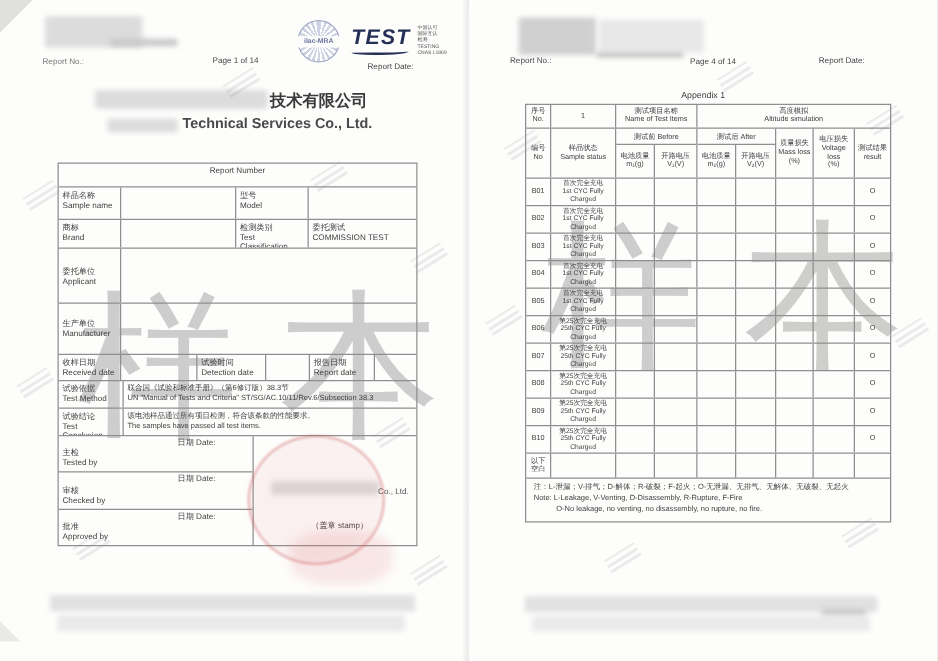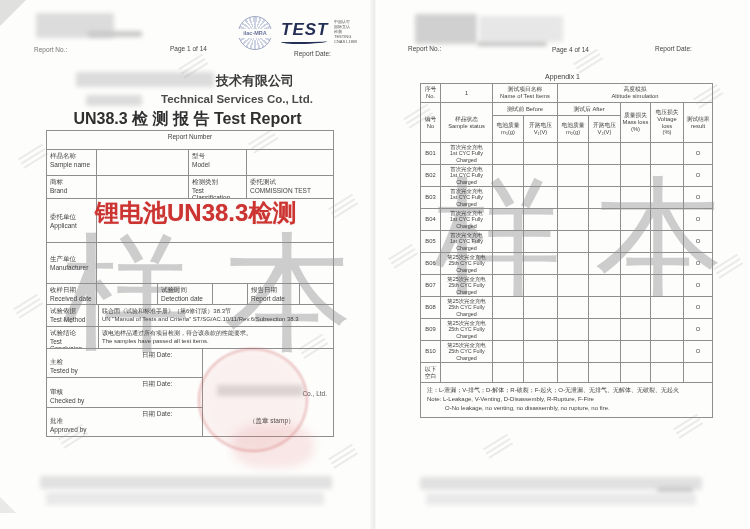--- a/index.html
+++ b/index.html
@@ -94,23 +94,22 @@
       <div>中国认可</div>
       <div>国际互认</div>
       <div>检测</div>
       <div>TESTING</div>
       <div>CNAS L1869</div>
     </div>
 
     <div class="abs redact" style="left:76px;top:72px;width:138px;height:15px;"></div>
     <div class="abs txt" style="left:216px;top:72px;font-size:13px;font-weight:bold;">技术有限公司</div>
     <div class="abs redact" style="left:86px;top:95px;width:56px;height:11px;"></div>
-    <div class="abs txt" style="left:161px;top:93px;font-size:11.5px;font-weight:bold;color:#4a4a4a;text-align:right;">Technical Services Co., Ltd.</div>
-
-    <div class="abs txt" style="left:0;top:109px;width:375px;text-align:center;font-size:16px;font-weight:bold;color:#2f2f2f;">UN38.3 检 测 报 告 Test Report</div>
+    <div class="abs txt" style="left:146px;top:93px;font-size:11.5px;font-weight:bold;color:#4a4a4a;text-align:right;">Technical Services Co., Ltd.</div>
+
 
     <div class="abs wm" style="left:62px;top:208px;">样本</div>
 
     <div class="abs ltable" style="left:46px;top:130px;width:288px;">
       <div class="lrow" style="height:19px;">
         <div class="lcell" style="flex:1;text-align:center;font-size:6.5px;color:#3f3f3f;border-right:none;">Report Number</div>
       </div>
       <div class="lrow" style="height:26px;">
         <div class="lcell lbl" style="width:50px;">
           <span class="zh">样品名称</span>
@@ -218,21 +217,20 @@
           <div class="redact abs" style="left:14px;top:36px;width:86px;height:11px;"></div>
           <div class="tiny abs" style="right:6px;top:41px;color:#555;">Co., Ltd.</div>
           <div class="tiny abs" style="left:46px;top:68px;">（盖章 stamp）</div>
         </div>
       </div>
     </div>
 
     <div class="stamp-circle" style="left:198px;top:348px;"></div>
     <div class="stamp-blob" style="left:232px;top:424px;width:82px;height:44px;"></div>
 
-    <div class="abs red-overlay" style="left:95px;top:197px;font-size:24px;">锂电池UN38.3检测</div>
 
     <div class="abs redact" style="left:40px;top:476px;width:292px;height:13px;background:#e1e1e1;"></div>
     <div class="abs redact" style="left:46px;top:492px;width:278px;height:13px;background:#e9e9e9;"></div>
 
     <div class="abs stamp" style="left:20px;top:150px;"></div>
     <div class="abs stamp" style="left:250px;top:135px;"></div>
     <div class="abs stamp" style="left:330px;top:200px;"></div>
     <div class="abs stamp" style="left:15px;top:300px;"></div>
     <div class="abs stamp" style="left:300px;top:340px;"></div>
     <div class="abs stamp" style="left:60px;top:430px;"></div>

